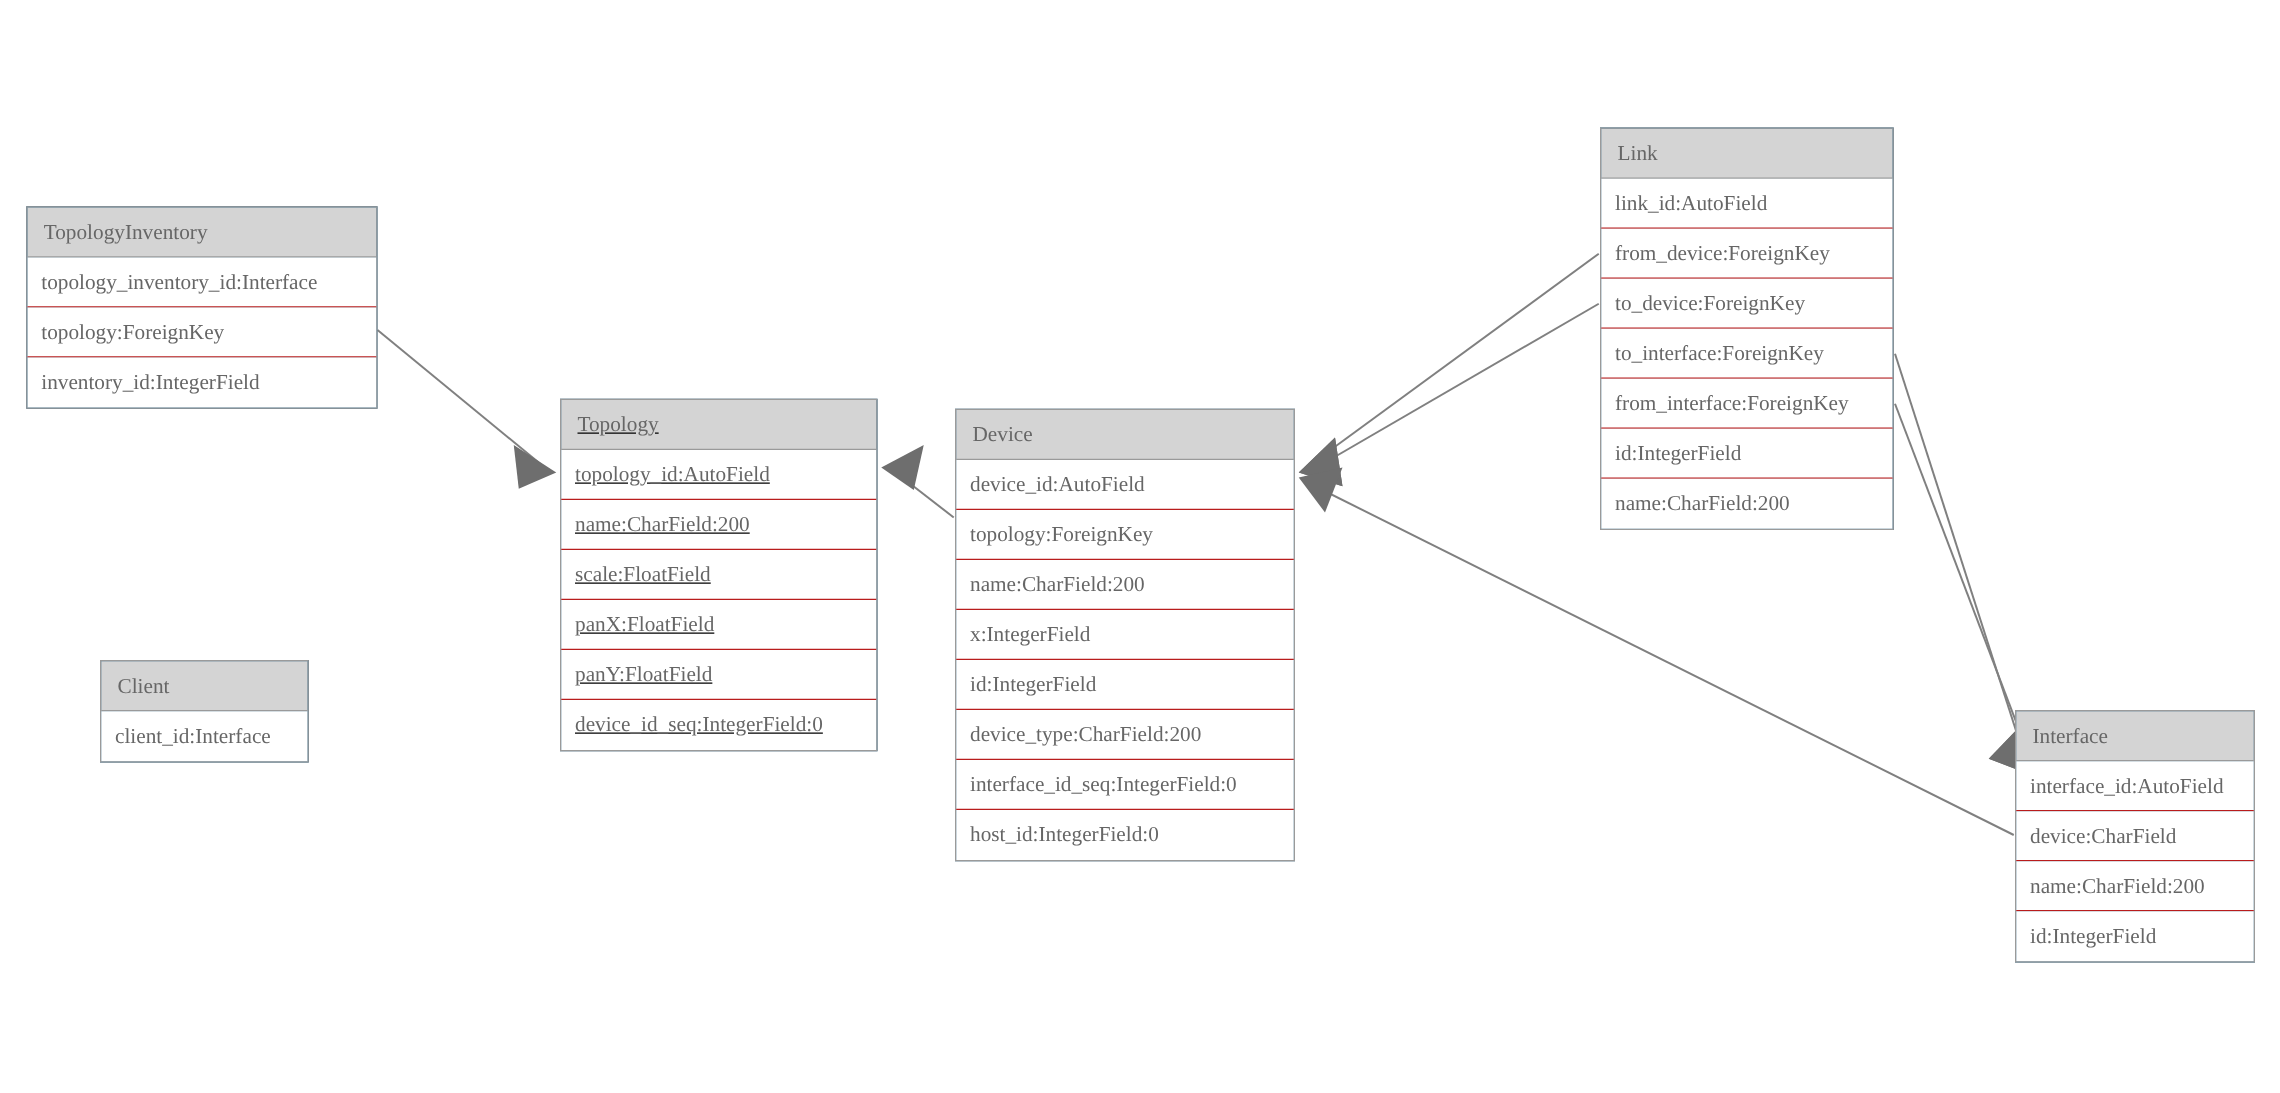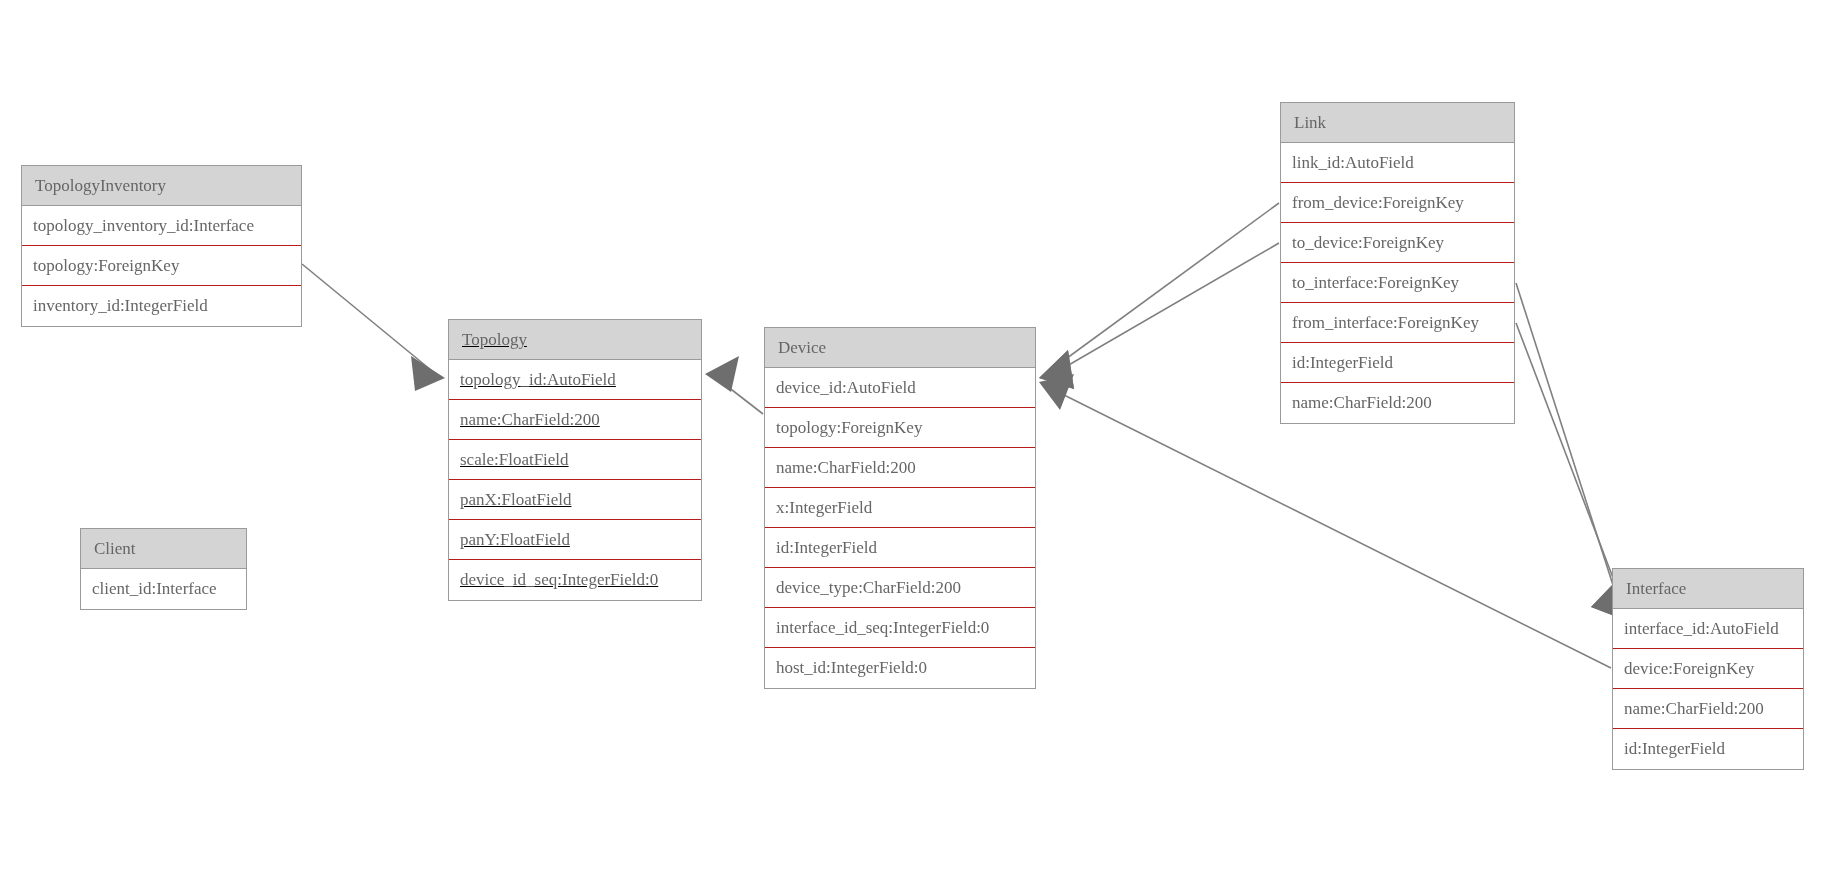--- a/index.html
+++ b/index.html
@@ -145,20 +145,20 @@
           <div class="entity-row">to_interface:ForeignKey</div>
           <div class="entity-row">from_interface:ForeignKey</div>
           <div class="entity-row">id:IntegerField</div>
           <div class="entity-row">name:CharField:200</div>
         </div>
       </div>
       <div class="entity" style="left: 1612px; top: 568px; width: 192px;">
         <div class="entity-header">Interface</div>
         <div class="entity-rows">
           <div class="entity-row">interface_id:AutoField</div>
-          <div class="entity-row">device:ForeignKey</div>
+          <div class="entity-row">device:CharField</div>
           <div class="entity-row">name:CharField:200</div>
           <div class="entity-row">id:IntegerField</div>
         </div>
       </div>
     </div>
 
 </div>
 
 </body></html>

